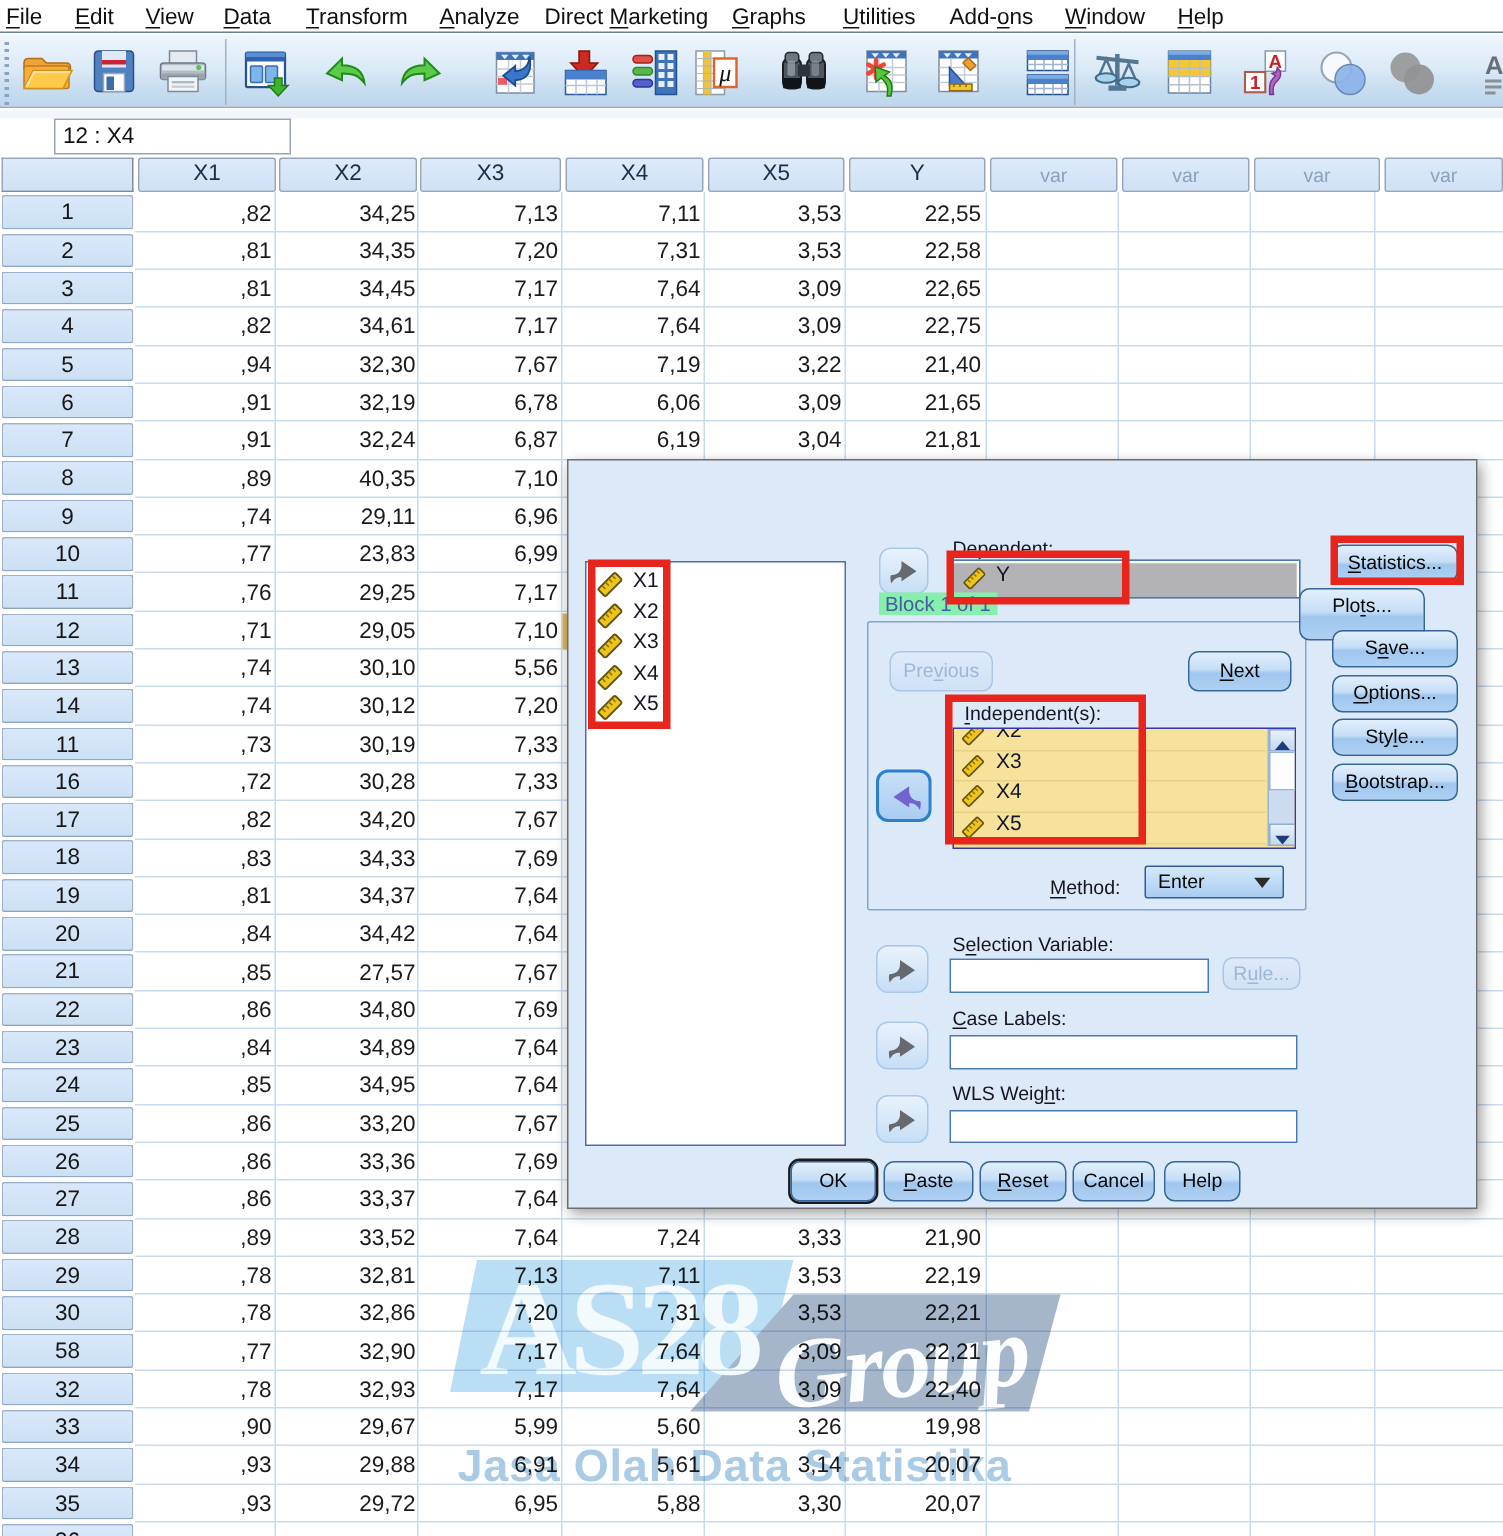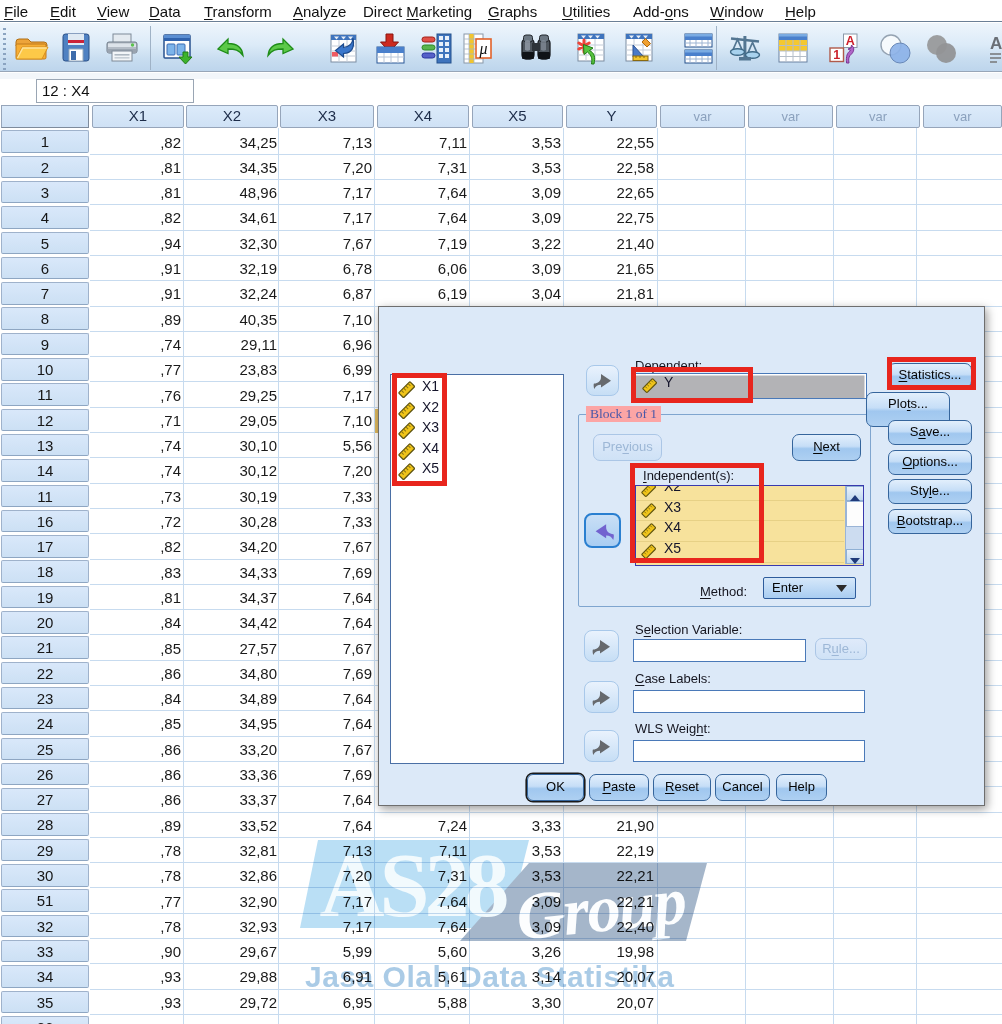--- a/index.html
+++ b/index.html
@@ -230,21 +230,21 @@
 <span class="dc" style="left:0px;width:91px;line-height:25px">,81</span>
 <span class="dc" style="left:94px;width:93px;line-height:25px">34,35</span>
 <span class="dc" style="left:189px;width:93px;line-height:25px">7,20</span>
 <span class="dc" style="left:285px;width:92px;line-height:25px">7,31</span>
 <span class="dc" style="left:380px;width:91px;line-height:25px">3,53</span>
 <span class="dc" style="left:474px;width:90px;line-height:25px">22,58</span>
 </div>
 <div class="rh" style="top:180.9px;height:22.5px;line-height:21px">3</div>
 <div class="row" style="top:180.1px;height:25.3px">
 <span class="dc" style="left:0px;width:91px;line-height:25px">,81</span>
-<span class="dc" style="left:94px;width:93px;line-height:25px">48,96</span>
+<span class="dc" style="left:94px;width:93px;line-height:25px">34,45</span>
 <span class="dc" style="left:189px;width:93px;line-height:25px">7,17</span>
 <span class="dc" style="left:285px;width:92px;line-height:25px">7,64</span>
 <span class="dc" style="left:380px;width:91px;line-height:25px">3,09</span>
 <span class="dc" style="left:474px;width:90px;line-height:25px">22,65</span>
 </div>
 <div class="rh" style="top:206.2px;height:22.5px;line-height:21px">4</div>
 <div class="row" style="top:205.4px;height:25.3px">
 <span class="dc" style="left:0px;width:91px;line-height:25px">,82</span>
 <span class="dc" style="left:94px;width:93px;line-height:25px">34,61</span>
 <span class="dc" style="left:189px;width:93px;line-height:25px">7,17</span>
@@ -419,21 +419,21 @@
 </div>
 <div class="rh" style="top:864.0px;height:22.5px;line-height:21px">30</div>
 <div class="row" style="top:863.2px;height:25.3px">
 <span class="dc" style="left:0px;width:91px;line-height:25px">,78</span>
 <span class="dc" style="left:94px;width:93px;line-height:25px">32,86</span>
 <span class="dc" style="left:189px;width:93px;line-height:25px">7,20</span>
 <span class="dc" style="left:285px;width:92px;line-height:25px">7,31</span>
 <span class="dc" style="left:380px;width:91px;line-height:25px">3,53</span>
 <span class="dc" style="left:474px;width:90px;line-height:25px">22,21</span>
 </div>
-<div class="rh" style="top:889.3px;height:22.5px;line-height:21px">51</div>
+<div class="rh" style="top:889.3px;height:22.5px;line-height:21px">58</div>
 <div class="row" style="top:888.5px;height:25.3px">
 <span class="dc" style="left:0px;width:91px;line-height:25px">,77</span>
 <span class="dc" style="left:94px;width:93px;line-height:25px">32,90</span>
 <span class="dc" style="left:189px;width:93px;line-height:25px">7,17</span>
 <span class="dc" style="left:285px;width:92px;line-height:25px">7,64</span>
 <span class="dc" style="left:380px;width:91px;line-height:25px">3,09</span>
 <span class="dc" style="left:474px;width:90px;line-height:25px">22,21</span>
 </div>
 <div class="rh" style="top:914.6px;height:22.5px;line-height:21px">32</div>
 <div class="row" style="top:913.8px;height:25.3px">
@@ -519,21 +519,21 @@
 <div class="dlab" style="left:256px;top:51px">Dependent:</div>
 <div class="field" style="left:256px;top:66px;width:232px;height:26px;background:#b3b3b6;box-shadow:inset 0 1.5px 0 #fff,inset -1.5px 0 0 #fff">
       <span class="li" style="left:6px;top:3px"><svg width="15" height="15" viewBox="0 0 16 16">
           <g transform="rotate(-45 8 8)">
             <rect x="0.5" y="5" width="15" height="6.5" rx="1" fill="#f0c419" stroke="#5f5410" stroke-width="1.2"></rect>
             <path d="M4 5.2 v3 M7 5.2 v3 M10 5.2 v3 M13 5.2 v3" stroke="#8a7614" stroke-width="1"></path>
           </g>
         </svg><span style="margin-left:7px;position:relative;top:-3px;font-size:14px">Y</span></span>
     </div>
 <div class="abs" style="left:199px;top:107px;width:293px;height:193px;border:1px solid #7fa5cf;border-radius:2px"></div>
-<div class="dlab" style="left:207px;top:99px;background:#fca5a5;padding:0 4px;color:#4a58a8;font-size:13.5px;font-family:Liberation Serif, serif;">Block 1 of 1</div>
+<div class="dlab" style="left:207px;top:88px;background:#86efac;padding:0 4px;color:#4a58a8;font-size:13.5px;">Block 1 of 1</div>
 <div class="btn btndis" style="left:214px;top:127px;width:69px;height:27px;line-height:24px">Pre<u>v</u>ious</div>
 <div class="btn" style="left:413px;top:127px;width:69px;height:27px;line-height:24px"><u>N</u>ext</div>
 <div class="dlab" style="left:264px;top:161px"><u>I</u>ndependent(s):</div>
 <div class="abs" style="left:256px;top:178px;width:229px;height:81px;border:1.5px solid #3939ae;background:#f7e29c;overflow:hidden">
 <div style="position:absolute;left:0;top:-6.0px;width:208px;height:20.7px;border-bottom:1px solid #e7d186">
         <span class="li" style="left:5px;top:1px"><svg width="15" height="15" viewBox="0 0 16 16">
             <g transform="rotate(-45 8 8)">
               <rect x="0.5" y="5" width="15" height="6.5" rx="1" fill="#f0c419" stroke="#5f5410" stroke-width="1.2"></rect>
               <path d="M4 5.2 v3 M7 5.2 v3 M10 5.2 v3 M13 5.2 v3" stroke="#8a7614" stroke-width="1"></path>
             </g>

